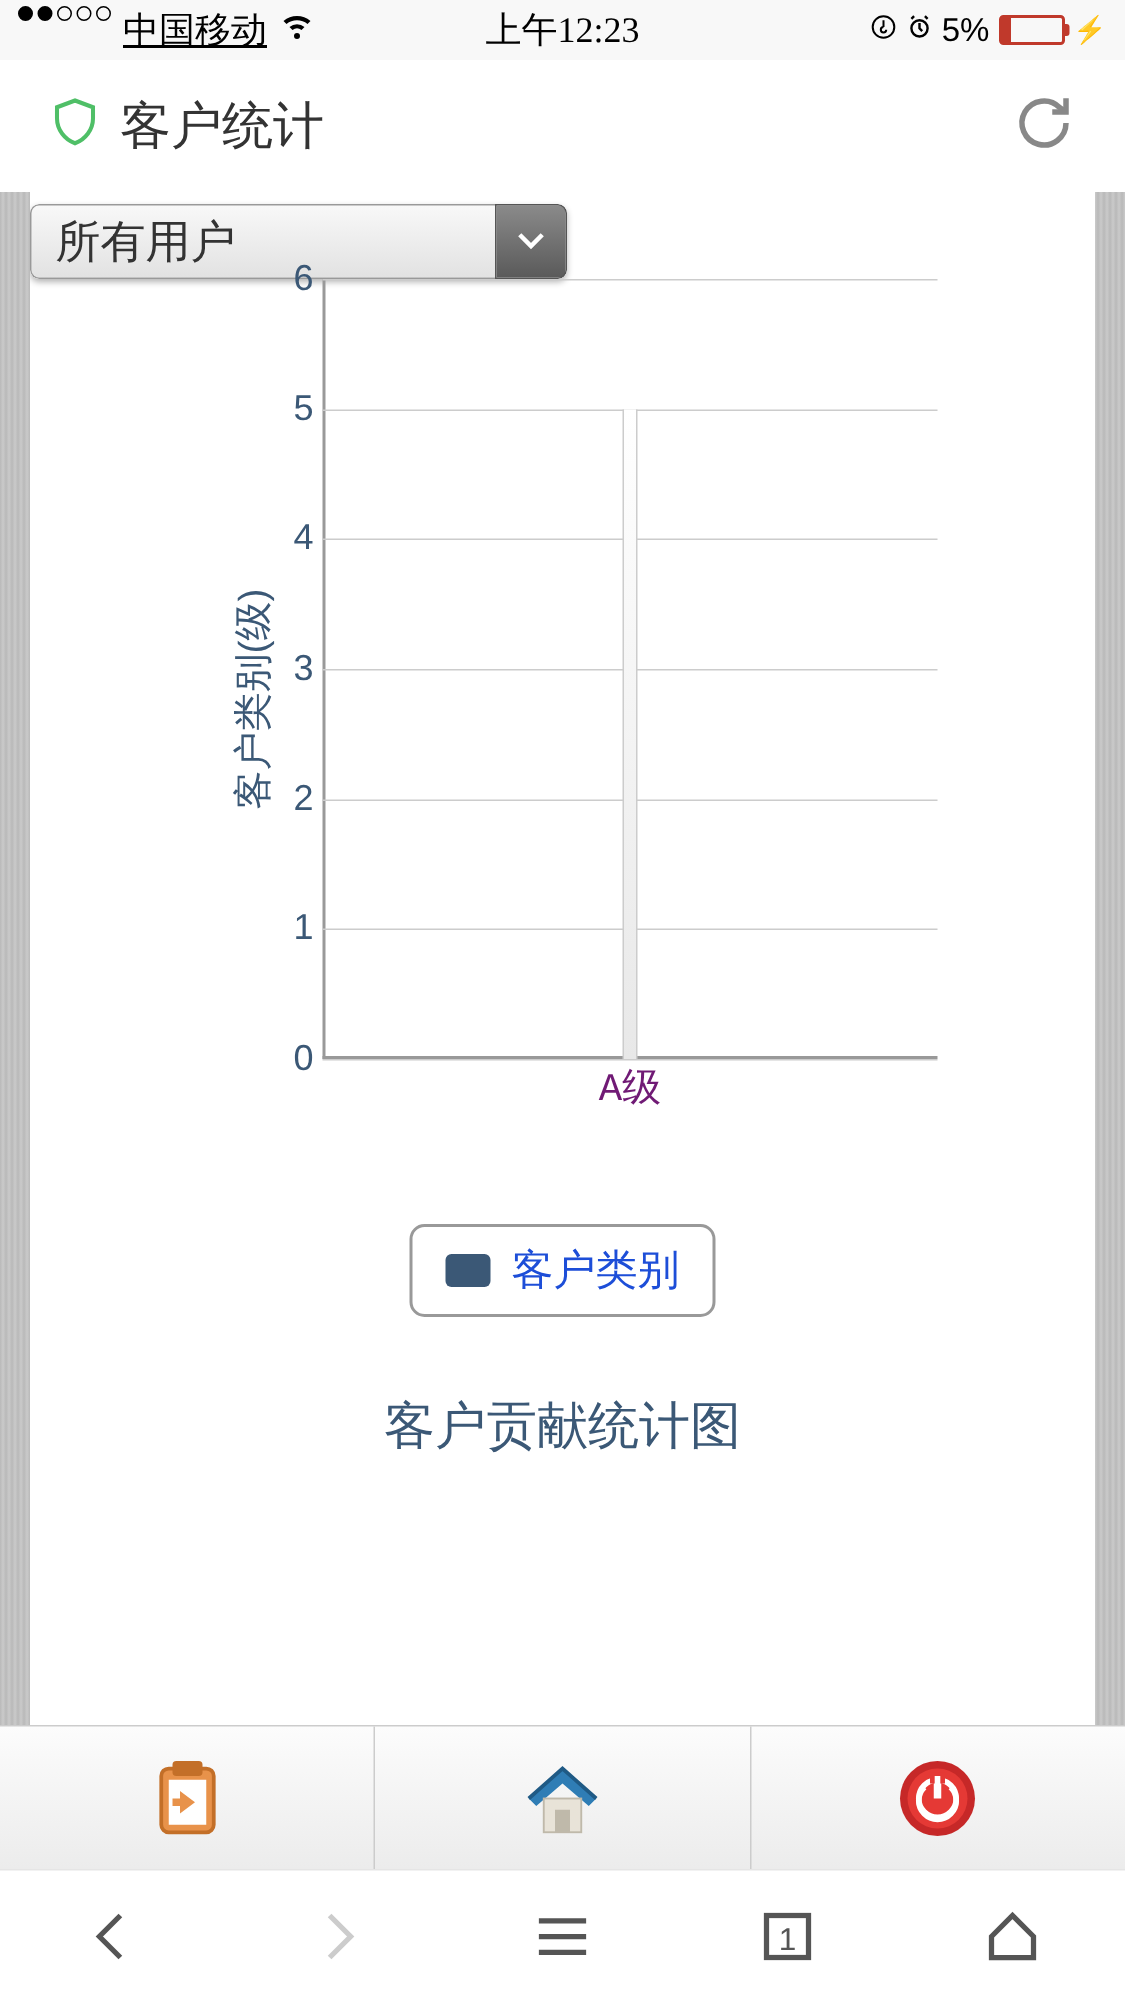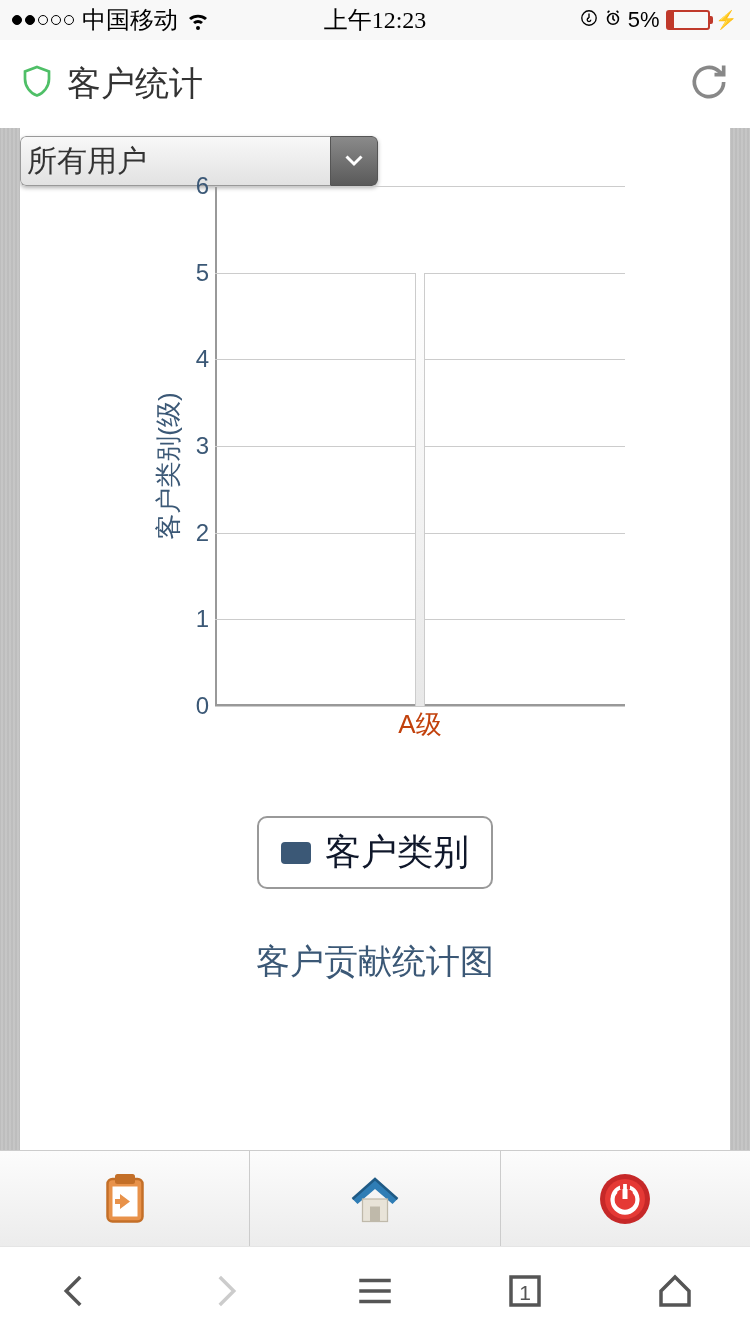--- a/index.html
+++ b/index.html
@@ -16,38 +16,38 @@
 .status-bar {
   height: 40px;
   background: #f8f8f8;
   display: flex;
   align-items: center;
   justify-content: space-between;
   padding: 0 12px;
   font-size: 24px;
   color: #000;
 }
-.status-left { display: flex; align-items: center; gap: 8px; }
+.status-left { display: flex; align-items: flex-start; gap: 8px; text-decoration: underline; }
 .signal-dots { display: flex; gap: 3px; }
 .signal-dot { width: 10px; height: 10px; border-radius: 50%; border: 1px solid #000; }
 .signal-dot.filled { background: #000; }
 .wifi-icon { width: 24px; height: 24px; }
 .status-center { font-weight: 500; position: absolute; left: 50%; transform: translateX(-50%); font-family: Liberation Serif, serif; }
 .status-right { display: flex; align-items: center; gap: 6px; font-size: 22px; }
 .battery { width: 44px; height: 20px; border: 2px solid #c0392b; border-radius: 3px; position: relative; }
 .battery::after { content: ""; position: absolute; right: -5px; top: 4px; width: 3px; height: 8px; background: #c0392b; border-radius: 0 2px 2px 0; }
 .battery-fill { width: 6px; height: 100%; background: #c0392b; }
 
 
 .app-header {
   height: 88px;
   display: flex;
   align-items: center;
   justify-content: space-between;
-  padding: 0 19px;
+  padding: 0 32px;
   background: #fff;
 }
 .app-header-left { display: flex; align-items: center; gap: 12px; }
 .shield-icon svg { width: 36px; height: 36px; }
 .app-title { font-size: 34px; color: #333; font-weight: 500; }
 .refresh-icon svg { width: 44px; height: 44px; }
 
 
 .content-wrap {
   position: relative;
@@ -70,21 +70,21 @@
   align-items: stretch;
   height: 50px;
   border-radius: 6px;
   overflow: hidden;
   box-shadow: 0 2px 4px rgba(0,0,0,0.3);
 }
 .dropdown-label {
   background: linear-gradient(#f8f8f8, #e2e2e2);
   border: 1px solid #999;
   border-right: none;
-  padding: 0 6px;
+  padding: 0 16px;
   display: flex;
   align-items: center;
   font-size: 30px;
   color: #333;
   border-radius: 6px 0 0 6px;
   min-width: 310px;
 }
 .dropdown-arrow {
   width: 48px;
   background: linear-gradient(#8a8a8a, #5a5a5a);
@@ -150,42 +150,43 @@
   bottom: 0;
   width: 10px;
   background: linear-gradient(#fff, #e8e8e8);
   border-left: 1px solid #ccc;
   border-right: 1px solid #ccc;
 }
 .x-tick-label {
   position: absolute;
   bottom: -36px;
   font-size: 26px;
-  color: #c2410c;
+  color: #701a75;
   transform: translateX(-50%);
+  font-family: Liberation Mono, monospace;
 }
 
 
 .legend {
   margin: 70px auto 0;
   display: flex;
   align-items: center;
   gap: 14px;
   border: 2px solid #999;
   border-radius: 10px;
   padding: 10px 22px;
   width: fit-content;
 }
 .legend-swatch {
   width: 30px;
   height: 22px;
   background: #3b5876;
   border-radius: 4px;
 }
-.legend-text { font-size: 36px; color: #0f172a; }
+.legend-text { font-size: 28px; color: #1d4ed8; }
 
 .chart-title-2 {
   text-align: center;
   font-size: 34px;
   color: #3b5876;
   margin-top: 50px;
 }
 
 
 .toolbar {

